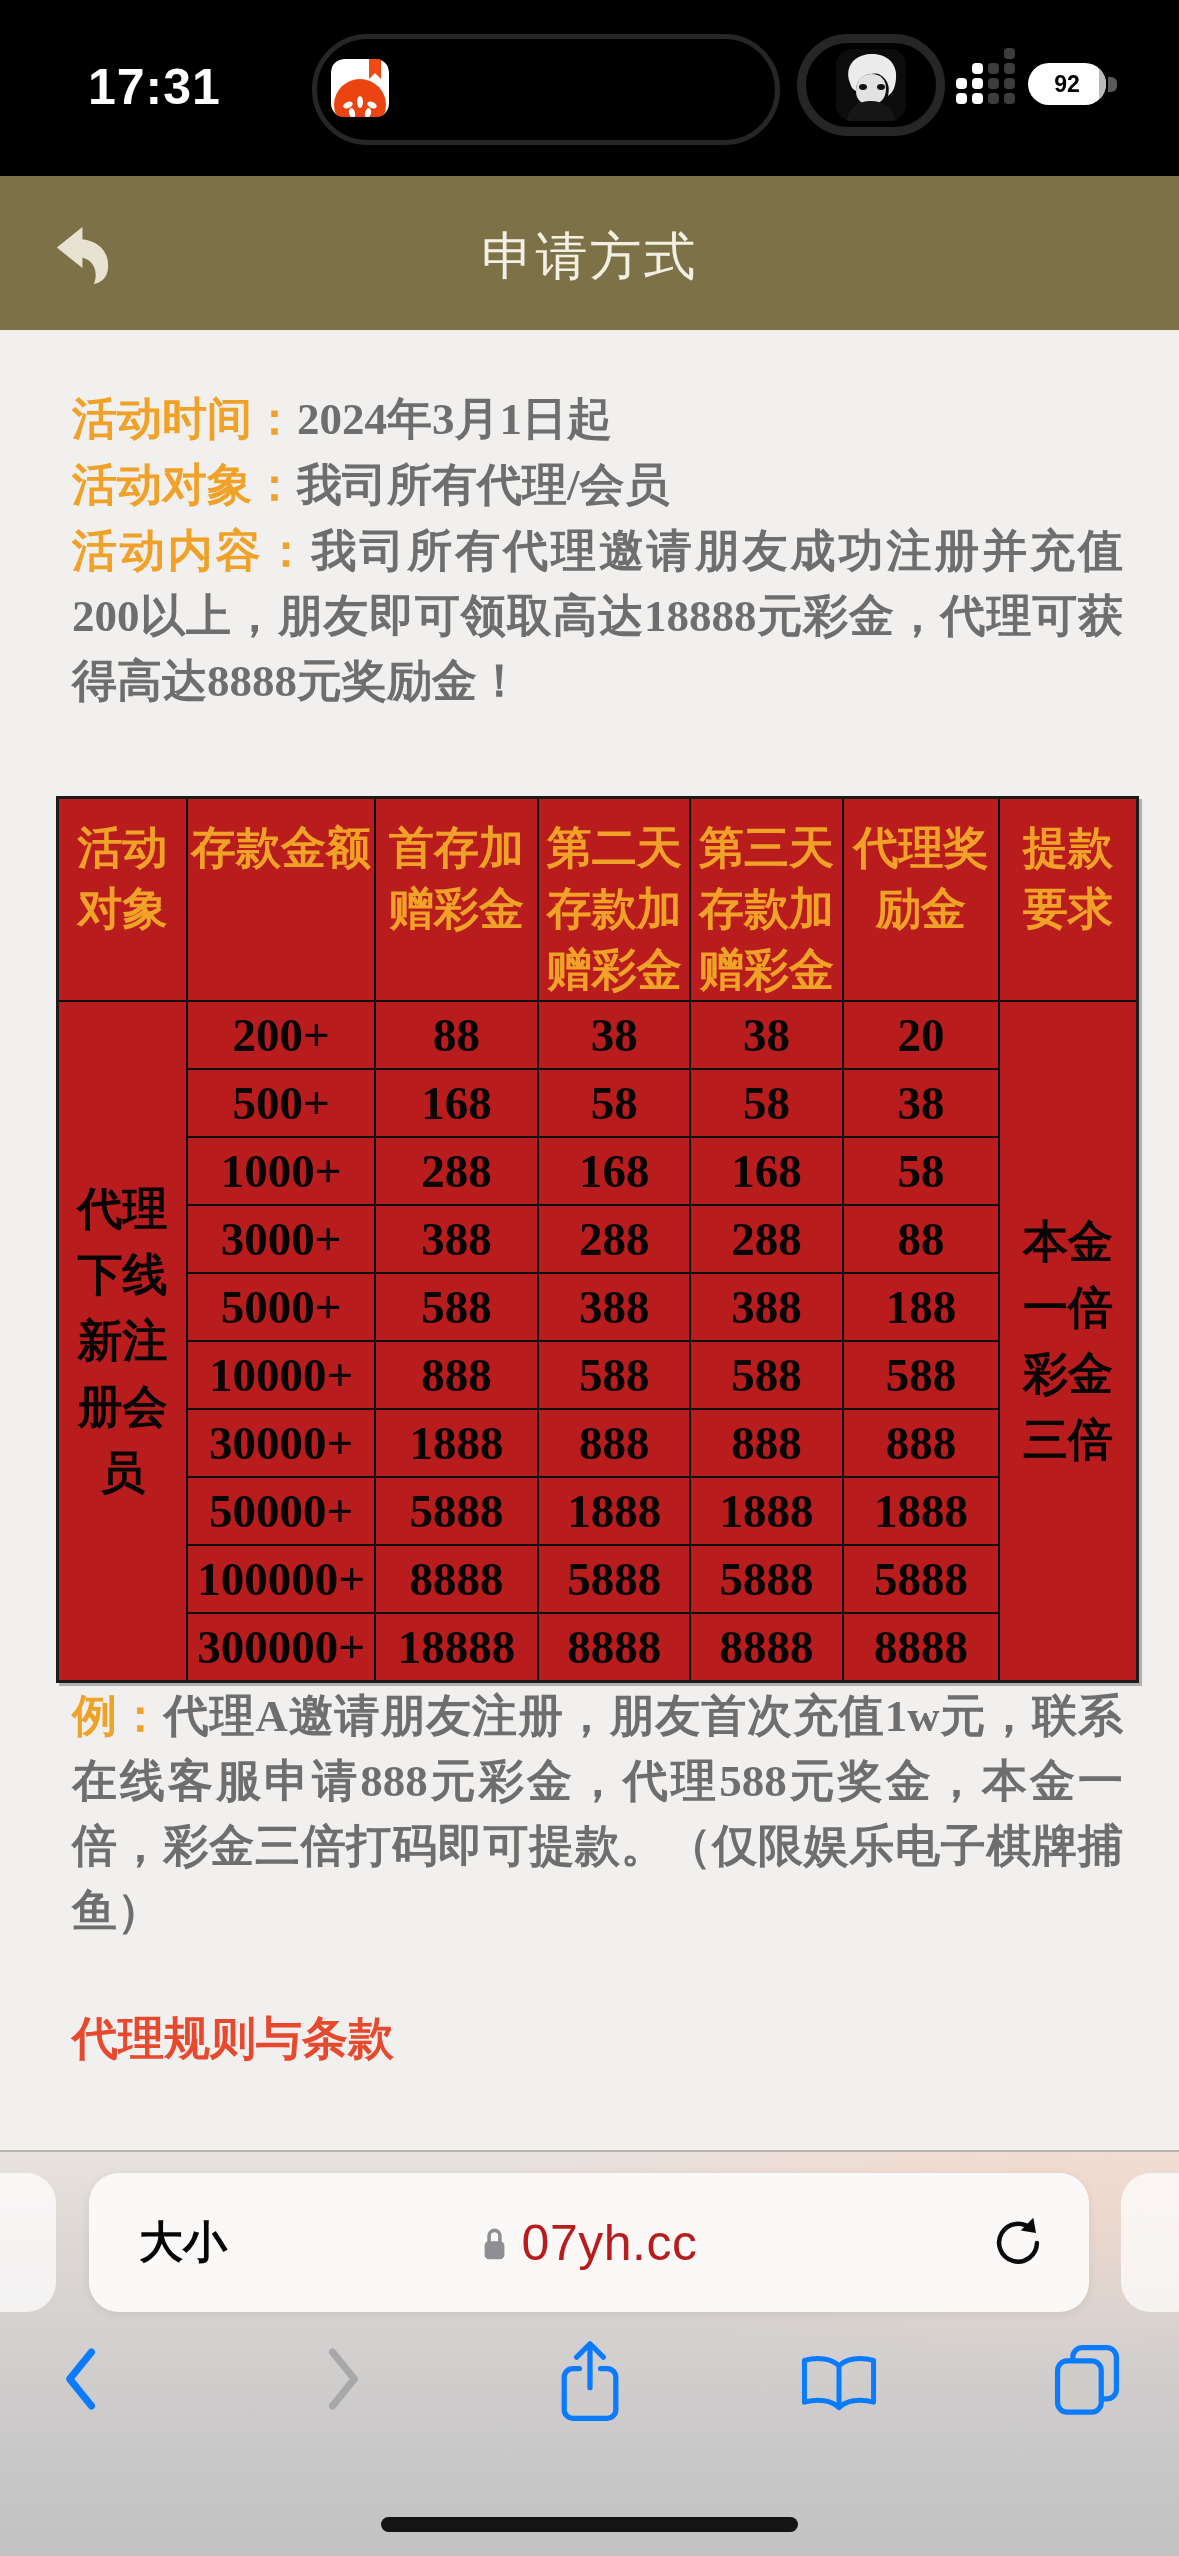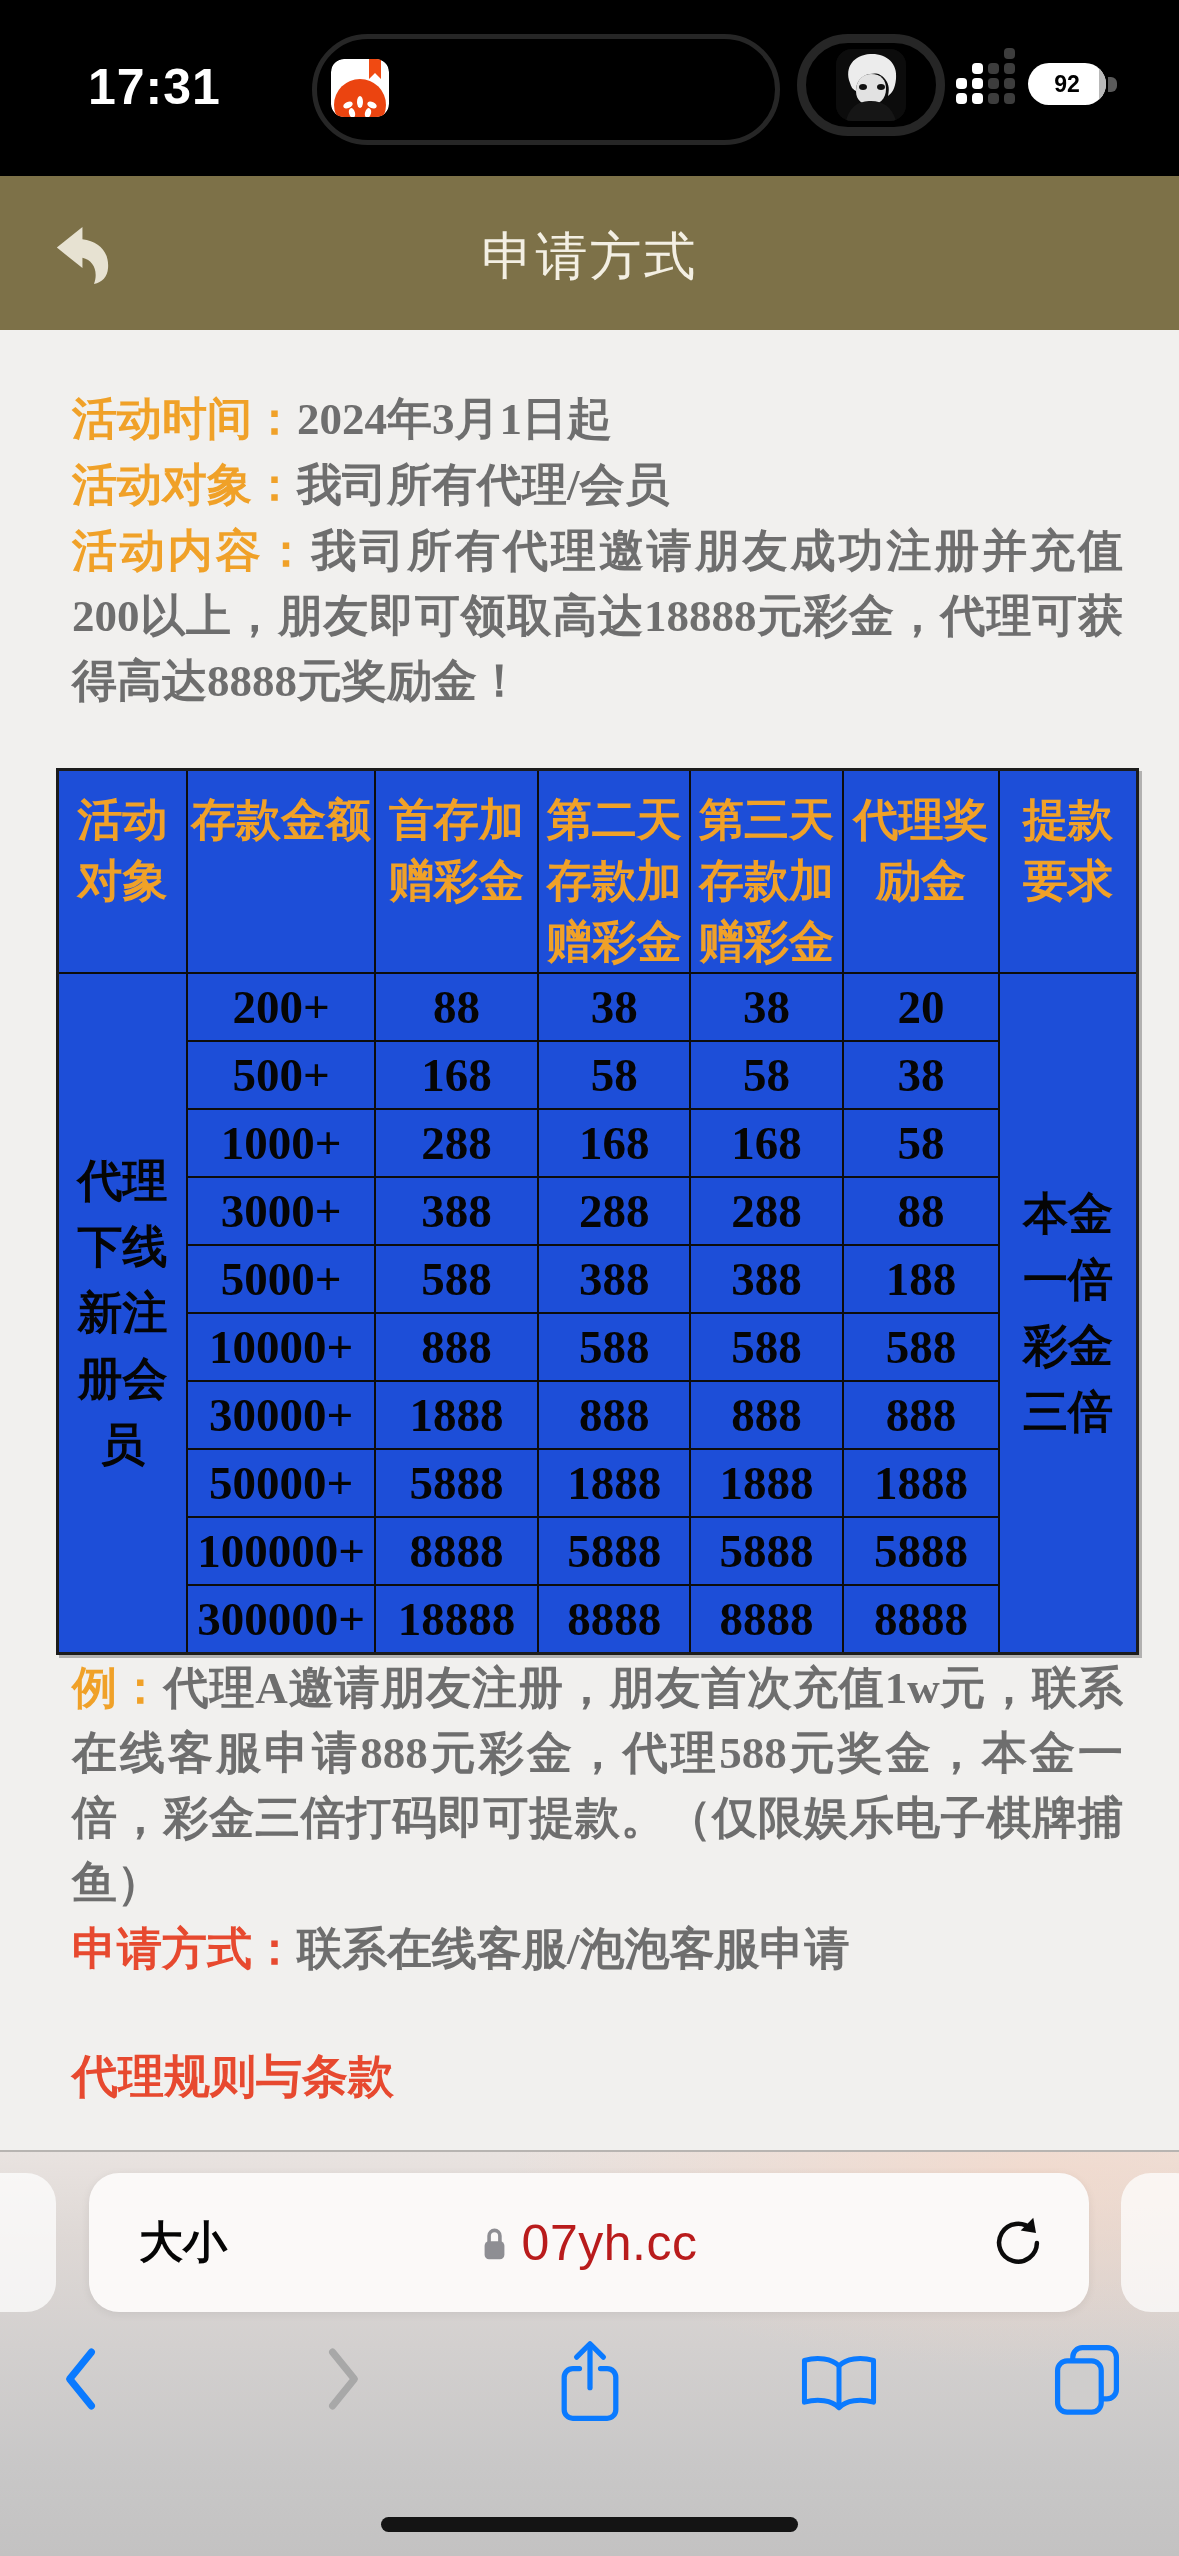--- a/index.html
+++ b/index.html
@@ -37,21 +37,21 @@
 
   
   .content{position:absolute;top:330px;left:8px;width:100%;height:1820px;background:#f1f0ee;padding:56px 48px 0;overflow:hidden;}
   p.info{margin:0;padding:0 16px;font-size:45px;line-height:65px;color:#6e6e6e;font-weight:700;font-family:"Liberation Serif","DejaVu Serif",serif;text-align:justify;}
   .lbl{font-family:"Liberation Sans","DejaVu Sans",sans-serif;font-weight:700;}
   .lbl.orange{color:var(--accent_orange);}
   .lbl.red{color:var(--accent_red);}
   .rules-heading{margin:62px 0 0;padding:0 16px;font-size:46px;line-height:65px;color:var(--accent_red);font-weight:700;}
 
   
-  table.bonus{width:100%;margin-top:54px;border-collapse:collapse;border:3px solid #1c1c1c;box-shadow:3px 3px 0 rgba(125,125,125,0.55);background:#1d4ed8;}
+  table.bonus{width:100%;margin-top:82px;border-collapse:collapse;border:3px solid #1c1c1c;box-shadow:3px 3px 0 rgba(125,125,125,0.55);background:#b91c1c;}
   table.bonus th,table.bonus td{border:2px solid #0d0d0d;text-align:center;padding:0;}
   table.bonus th{height:198px;vertical-align:top;padding-top:18px;color:var(--accent_orange);font-size:45px;font-weight:700;line-height:61px;}
   table.bonus td{height:68px;}
   td.num{font-family:"Liberation Serif","DejaVu Serif",serif;font-weight:700;font-size:47px;color:#050505;}
   td.vlabel{font-size:45px;font-weight:700;color:#050505;line-height:66px;vertical-align:middle;}
   .mt-example{margin-top:60px;}
   .mt-apply{margin-top:48px;}
 
   
   .safari{position:absolute;top:2150px;left:0;width:100%;height:406px;
@@ -242,21 +242,20 @@
             <td class="num">18888</td>
             <td class="num">8888</td>
             <td class="num">8888</td>
             <td class="num">8888</td>
           </tr>
         </tbody>
     </table>
 
     <p class="info mt-example"><span class="lbl orange">例：</span><span>代理A邀请朋友注册，朋友首次充值1w元，联系在线客服申请888元彩金，代理588元奖金，本金一倍，彩金三倍打码即可提款。（仅限娱乐电子棋牌捕鱼）</span></p>
 
-    <p class="info mt-apply"><span class="lbl red">申请方式：</span><span>联系在线客服/泡泡客服申请</span></p>
 
     <h3 class="rules-heading">代理规则与条款</h3>
   </div>
 
   <div class="safari">
     <div class="safari-divider"></div>
 
     <div class="side-tab left"></div>
     <div class="side-tab right"></div>
 

